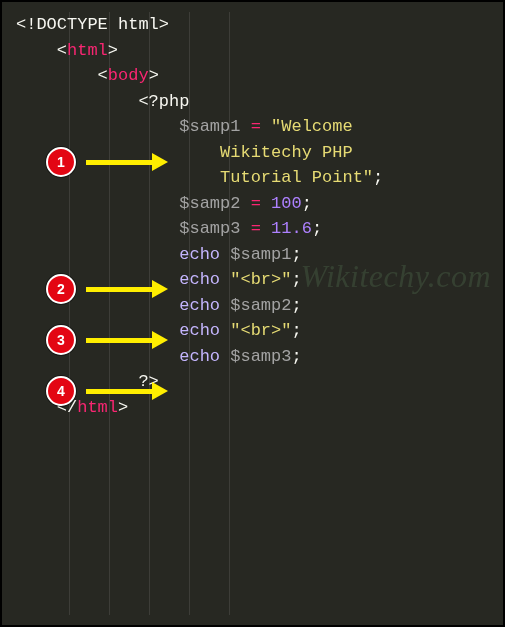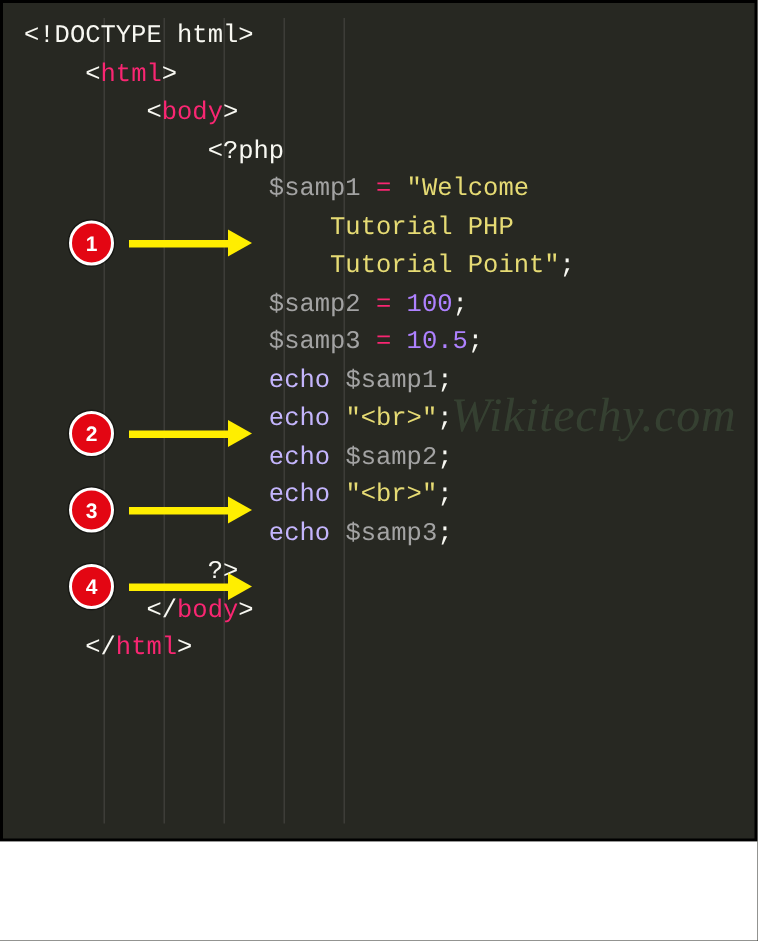--- a/index.html
+++ b/index.html
@@ -1,19 +1,19 @@
 <!DOCTYPE html>
 <html><head>
 <meta charset="utf-8">
 <style>
   html,body{margin:0;padding:0}
   body{background:#fff}
   .frame{
     box-sizing:border-box;
-    width:505px;height:561px;
+    width:505px;height:627px;
     border:2px solid #000;
     background:#272822;
     font-family:Consolas,"Courier New",monospace;
     font-size:17px;
     line-height:1.5;
     color:#f8f8f2;
     position:relative;
     padding:12px 6px;
     overflow:hidden;
   }
@@ -72,34 +72,33 @@
     <div class="guide" style="left:213px"></div>
   </div>
 
   <div class="code">
     <div class="line"><span class="p">&lt;!DOCTYPE html&gt;</span></div>
     <div class="line"><span class="p">    &lt;</span><span class="tag">html</span><span class="p">&gt;</span></div>
     <div class="line"><span class="p">        &lt;</span><span class="tag">body</span><span class="p">&gt;</span></div>
     <div class="line"><span class="php">            &lt;?php</span></div>
     <div class="line"><span></span></div>
     <div class="line"><span class="p">                </span><span class="var">$samp1</span><span> </span><span class="op">=</span><span> </span><span class="str">"Welcome </span></div>
-    <div class="line"><span class="str">                    Tutorial PHP </span></div>
+    <div class="line"><span class="str">                    Wikitechy PHP </span></div>
     <div class="line"><span class="str">                    Tutorial Point"</span><span class="p">;</span></div>
     <div class="line"><span></span></div>
     <div class="line"><span class="p">                </span><span class="var">$samp2</span><span> </span><span class="op">=</span><span> </span><span class="num">100</span><span class="p">;</span></div>
     <div class="line"><span></span></div>
-    <div class="line"><span class="p">                </span><span class="var">$samp3</span><span> </span><span class="op">=</span><span> </span><span class="num">10.5</span><span class="p">;</span></div>
+    <div class="line"><span class="p">                </span><span class="var">$samp3</span><span> </span><span class="op">=</span><span> </span><span class="num">11.6</span><span class="p">;</span></div>
     <div class="line"><span></span></div>
     <div class="line"><span class="p">                </span><span class="kw">echo</span><span> </span><span class="var">$samp1</span><span class="p">;</span></div>
     <div class="line"><span class="p">                </span><span class="kw">echo</span><span> </span><span class="str">"&lt;br&gt;"</span><span class="p">;</span></div>
     <div class="line"><span class="p">                </span><span class="kw">echo</span><span> </span><span class="var">$samp2</span><span class="p">;</span></div>
     <div class="line"><span class="p">                </span><span class="kw">echo</span><span> </span><span class="str">"&lt;br&gt;"</span><span class="p">;</span></div>
     <div class="line"><span class="p">                </span><span class="kw">echo</span><span> </span><span class="var">$samp3</span><span class="p">;</span></div>
     <div class="line"><span class="php">            ?&gt;</span></div>
-    <div class="line"><span class="p">        &lt;/</span><span class="tag">body</span><span class="p">&gt;</span></div>
     <div class="line"><span class="p">    &lt;/</span><span class="tag">html</span><span class="p">&gt;</span></div>
   </div>
 
   <div class="wm">Wikitechy.com</div>
 
   <div class="callouts">
     <div class="callout" style="left:44px;top:145px">
       <div class="badge">1</div>
       <div class="arrow">
           <div class="shaft"></div>

